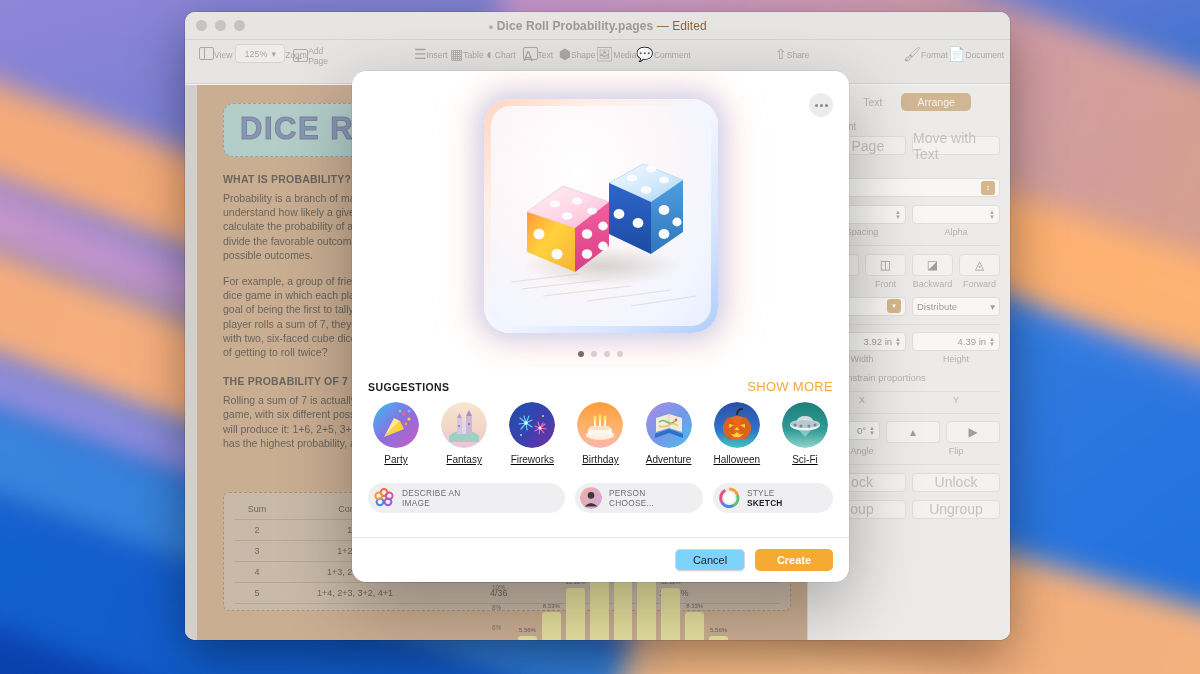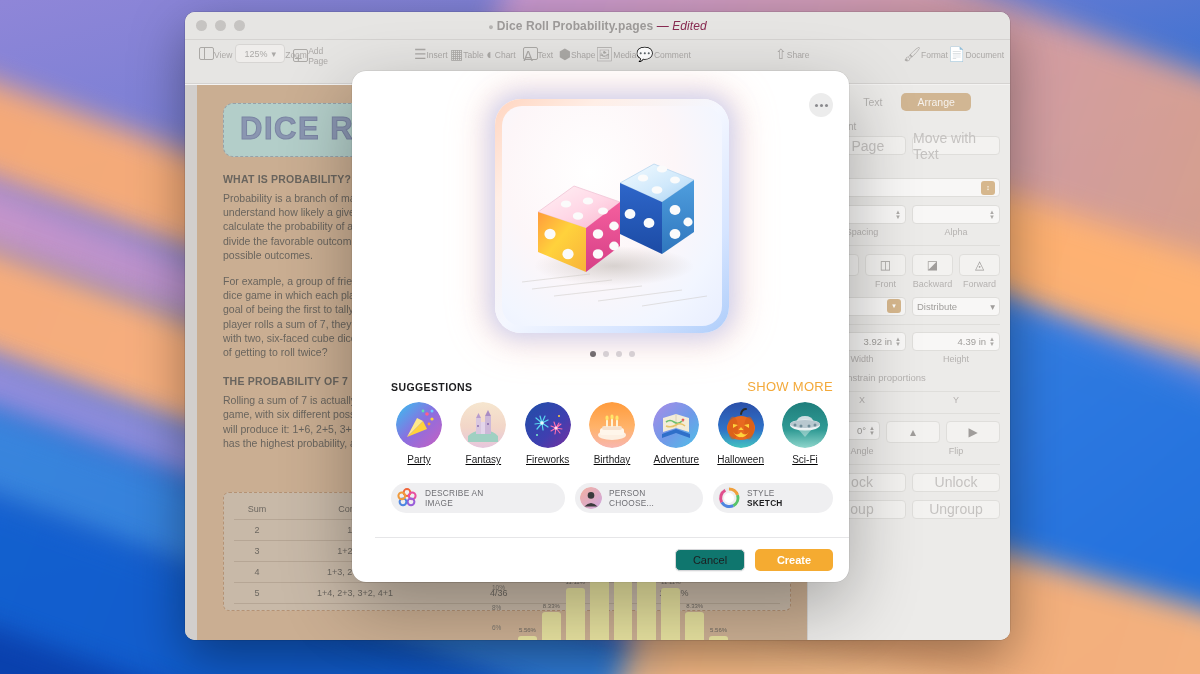--- a/index.html
+++ b/index.html
@@ -52,21 +52,21 @@
     height: 28px; background: #e3e0dd;
     display: flex; align-items: center; position: relative;
     border-bottom: .5px solid #d2cfcb;
   }
   .traffic { display:flex; gap:8px; margin-left:11px; }
   .tl { width:11px; height:11px; border-radius:50%; background:#c4c0bc; }
   #window-title {
     position:absolute; left:0; right:0; text-align:center;
     font-size:12px; font-weight:700; color:#9b9794; letter-spacing:.1px;
   }
-  #window-title .edited { font-weight:400; color:#be185d;font-style:italic; }
+  #window-title .edited { font-weight:400; color:#a16207; }
   #window-title .lockico { font-size: 9px; margin-right:3px; color:#b4b0ac; }
 
   #toolbar {
     height: 44px; background:#e3e0dd;
     display:flex; align-items:flex-start; padding: 2px 14px 0;
     border-bottom: .5px solid #d2cfcb; position:relative;
   }
   .tb-item { display:flex; flex-direction:row; align-items:center; width:48px; padding-top:2px; }
   .tb-ico {
     height:19px; display:flex; align-items:center; justify-content:center;
@@ -141,21 +141,21 @@
                display:flex; align-items:center; justify-content:center; }
   .icobtn { flex:1; height:22px; border-radius:4px; background:#efedea; border:.5px solid #dcd9d5;
             display:flex; align-items:center; justify-content:center; font-size:12px; color:#9e9a96; }
   .chk { width:11px; height:11px; border:.8px solid #cfccc8; border-radius:2px; background:#f6f4f2; }
 
   
   #playground {
     position:absolute; left:352px; top:71px; width:497px; height:511px;
     background:#fff; border-radius:14px;
     box-shadow: 0 24px 70px rgba(0,0,0,.30), 0 0 0 .5px rgba(0,0,0,.10);
-    overflow:hidden; display:flex; flex-direction:column;padding-left:23px;
+    overflow:hidden; display:flex; flex-direction:column;
   }
   #more-btn {
     position:absolute; right:16px; top:22px; width:24px; height:24px; border-radius:50%;
     background:#ececec; display:flex; align-items:center; justify-content:center;
     gap:2px; z-index:4;
   }
   #more-btn i { width:3px; height:3px; border-radius:50%; background:#8a8a8e; display:block; }
 
   #preview-zone { height:302px; display:flex; flex-direction:column; align-items:center; justify-content:center; padding-top:12px; }
   #image-card {
@@ -197,21 +197,21 @@
   .opt-txt .l1 { font-size:8.3px; color:#6e6e73; letter-spacing:.25px; }
   .opt-txt .l2 { font-size:8.3px; color:#6e6e73; letter-spacing:.25px; }
   .opt-txt .l2.bold { font-weight:700; color:#1d1d1f; }
   .opt-ico { width:22px; height:22px; border-radius:50%; flex:0 0 22px; position:relative; overflow:hidden; }
 
   #modal-footer {
     margin-top:auto; border-top:.5px solid #e6e6e8;
     padding: 11px 16px; display:flex; justify-content:flex-end; gap:10px;
   }
   .btn { height:22px; border-radius:5px; font-size:11px; display:flex; align-items:center; justify-content:center; padding:0 16px; }
-  #cancel-button { background:#0f766e; border:.5px solid #d6d6d9; color:#1d1d1f; min-width:70px; box-shadow:0 .5px 1px rgba(0,0,0,.06); }
+  #cancel-button { background:#7dd3fc; border:.5px solid #d6d6d9; color:#1d1d1f; min-width:70px; box-shadow:0 .5px 1px rgba(0,0,0,.06); }
   #create-button { background:#f5ab31; color:#fff; font-weight:600; min-width:78px; }
 </style>
 </head>
 <body>
 
 <div id="desktop">
   <div class="band b1"></div>
   <div class="band b2"></div>
   <div class="band b3"></div>
   <div class="band b4"></div>

